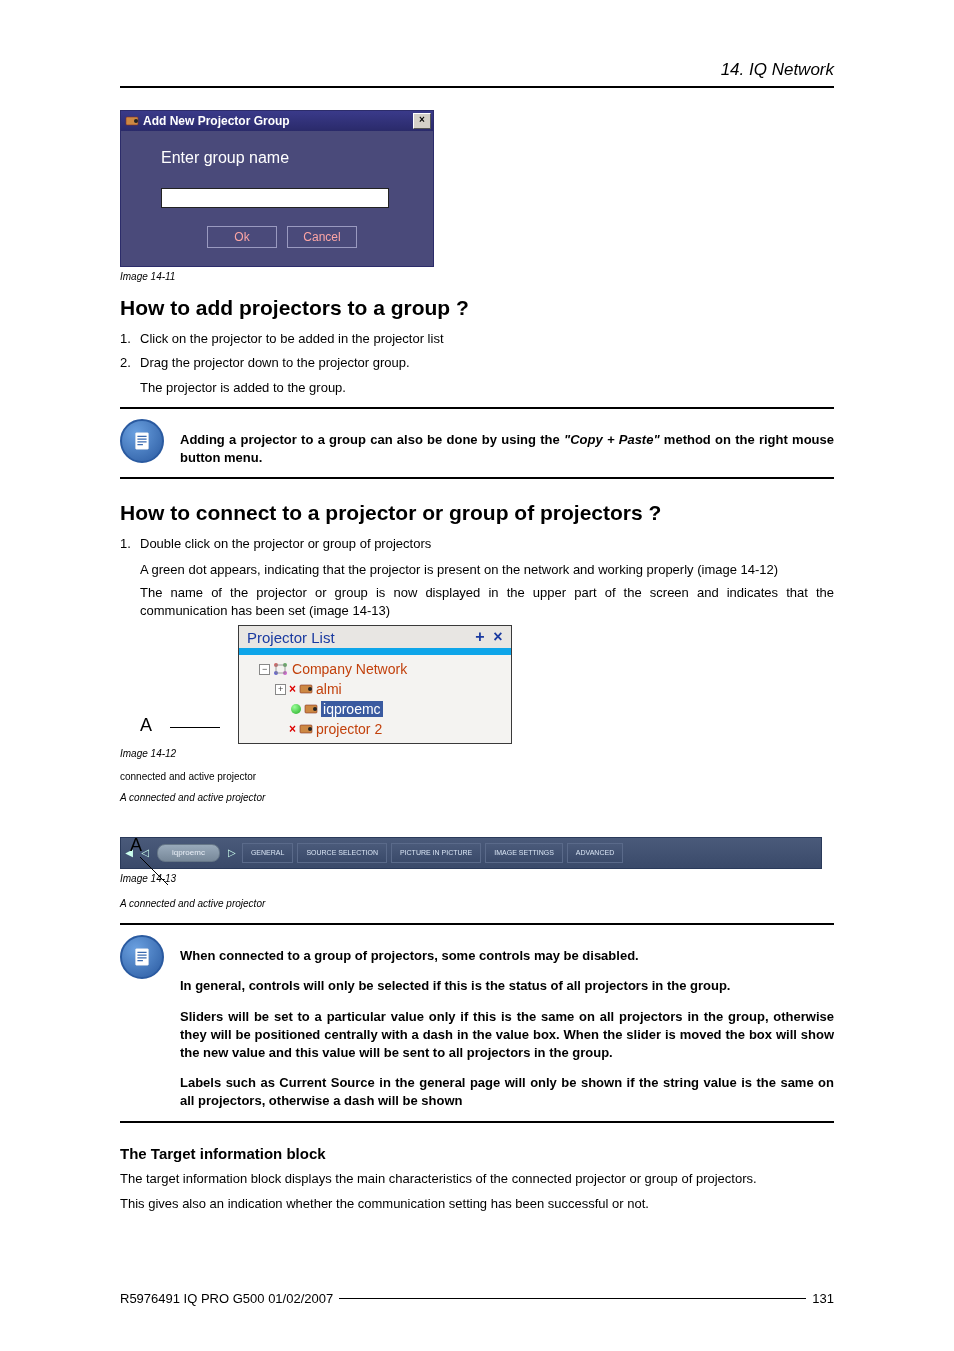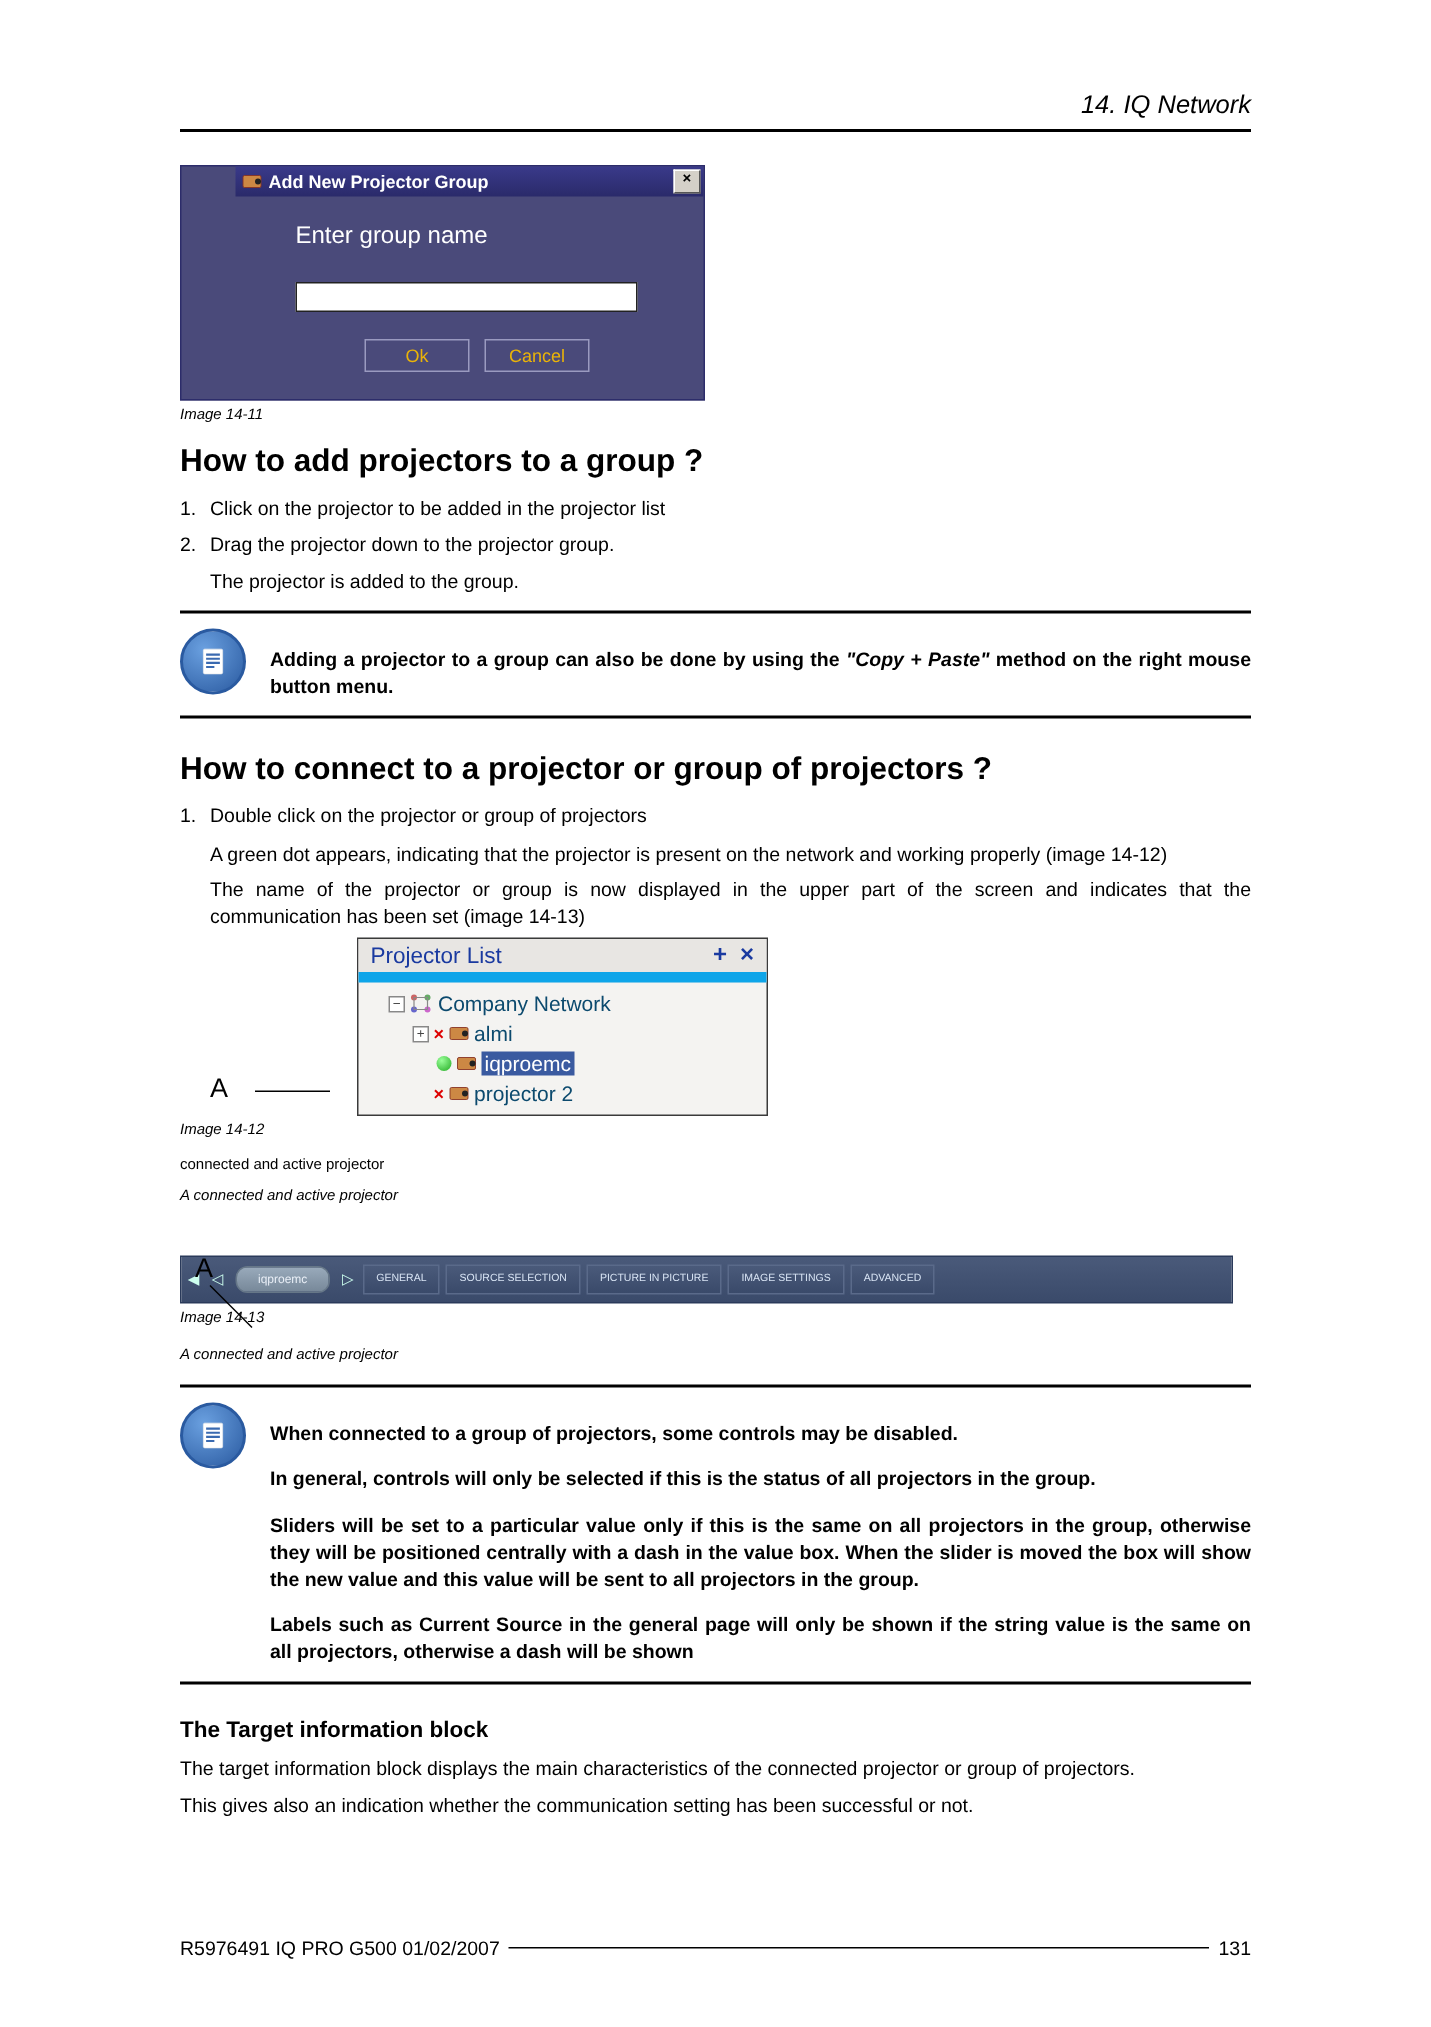--- a/index.html
+++ b/index.html
@@ -29,21 +29,20 @@
   }
 
   
   .dialog {
     width: 312px;
     border: 1px solid #2c2c6a;
     background: #4a4a7a;
     font-family: Tahoma, Arial, sans-serif;
     color: #fff;
     margin-bottom: 4px;
-    padding-left: 36px;
   }
   .dialog-titlebar {
     background: linear-gradient(#3a3a8a, #2a2a6a);
     height: 20px;
     display: flex;
     align-items: center;
     padding: 0 2px 0 4px;
     font-weight: bold;
     font-size: 12px;
   }
@@ -89,21 +88,21 @@
     display: flex;
     gap: 10px;
     justify-content: center;
     margin-top: 18px;
   }
   .dialog-btn {
     width: 70px;
     height: 22px;
     background: #4a4a7a;
     border: 1px solid #9a9ac0;
-    color: #eab308;
+    color: #fca5a5;
     font-size: 12px;
     cursor: pointer;
   }
   .img-caption {
     font-size: 10px;
     margin-bottom: 14px;
     font-style: italic;
   }
   .sub-caption {
     font-size: 10px;
@@ -266,21 +265,21 @@
   .proj-ic {
     width: 14px; height: 12px;
     display: inline-flex;
   }
   .proj-ic svg { width:14px; height:12px; }
   .net-ic {
     width: 16px; height: 16px;
     display: inline-flex;
   }
   .net-ic svg { width:16px; height:16px; }
-  .tree-label { color: #0c4a6e; font-size: 14px; }
+  .tree-label { color: #c2410c; font-size: 14px; }
   .tree-label.sel {
     background: #3a5aa0;
     color: #fff;
     padding: 0 2px;
   }
   .legend-row {
     font-size: 10px;
     margin: 6px 0 14px 0;
     font-style: italic;
   }

